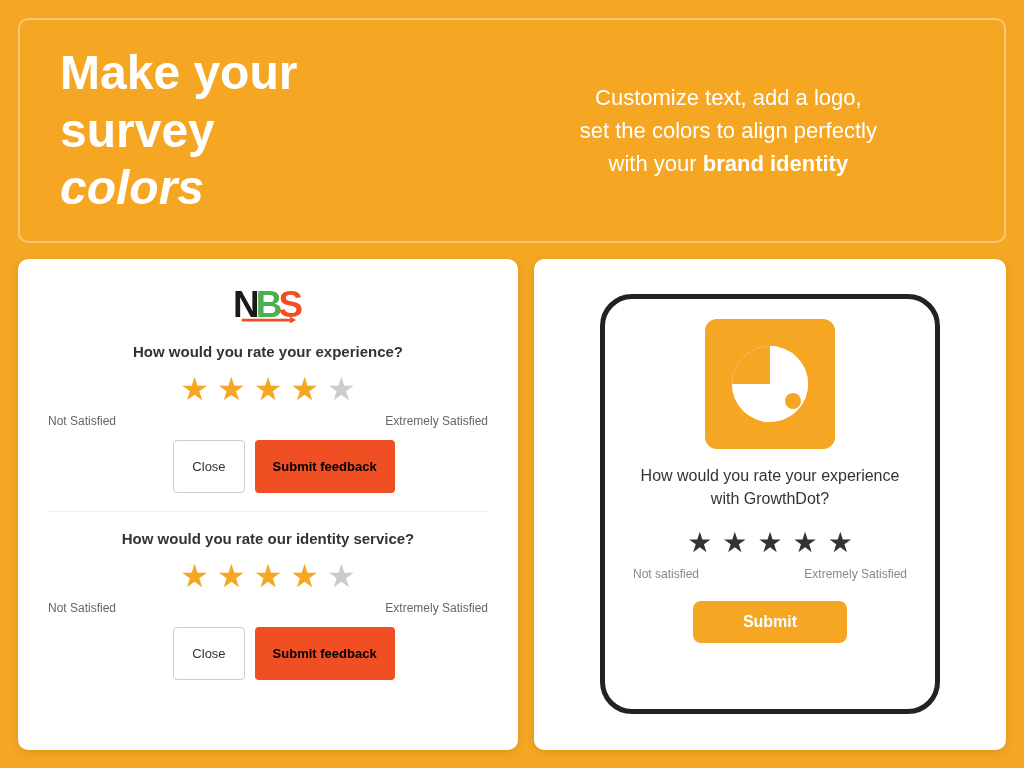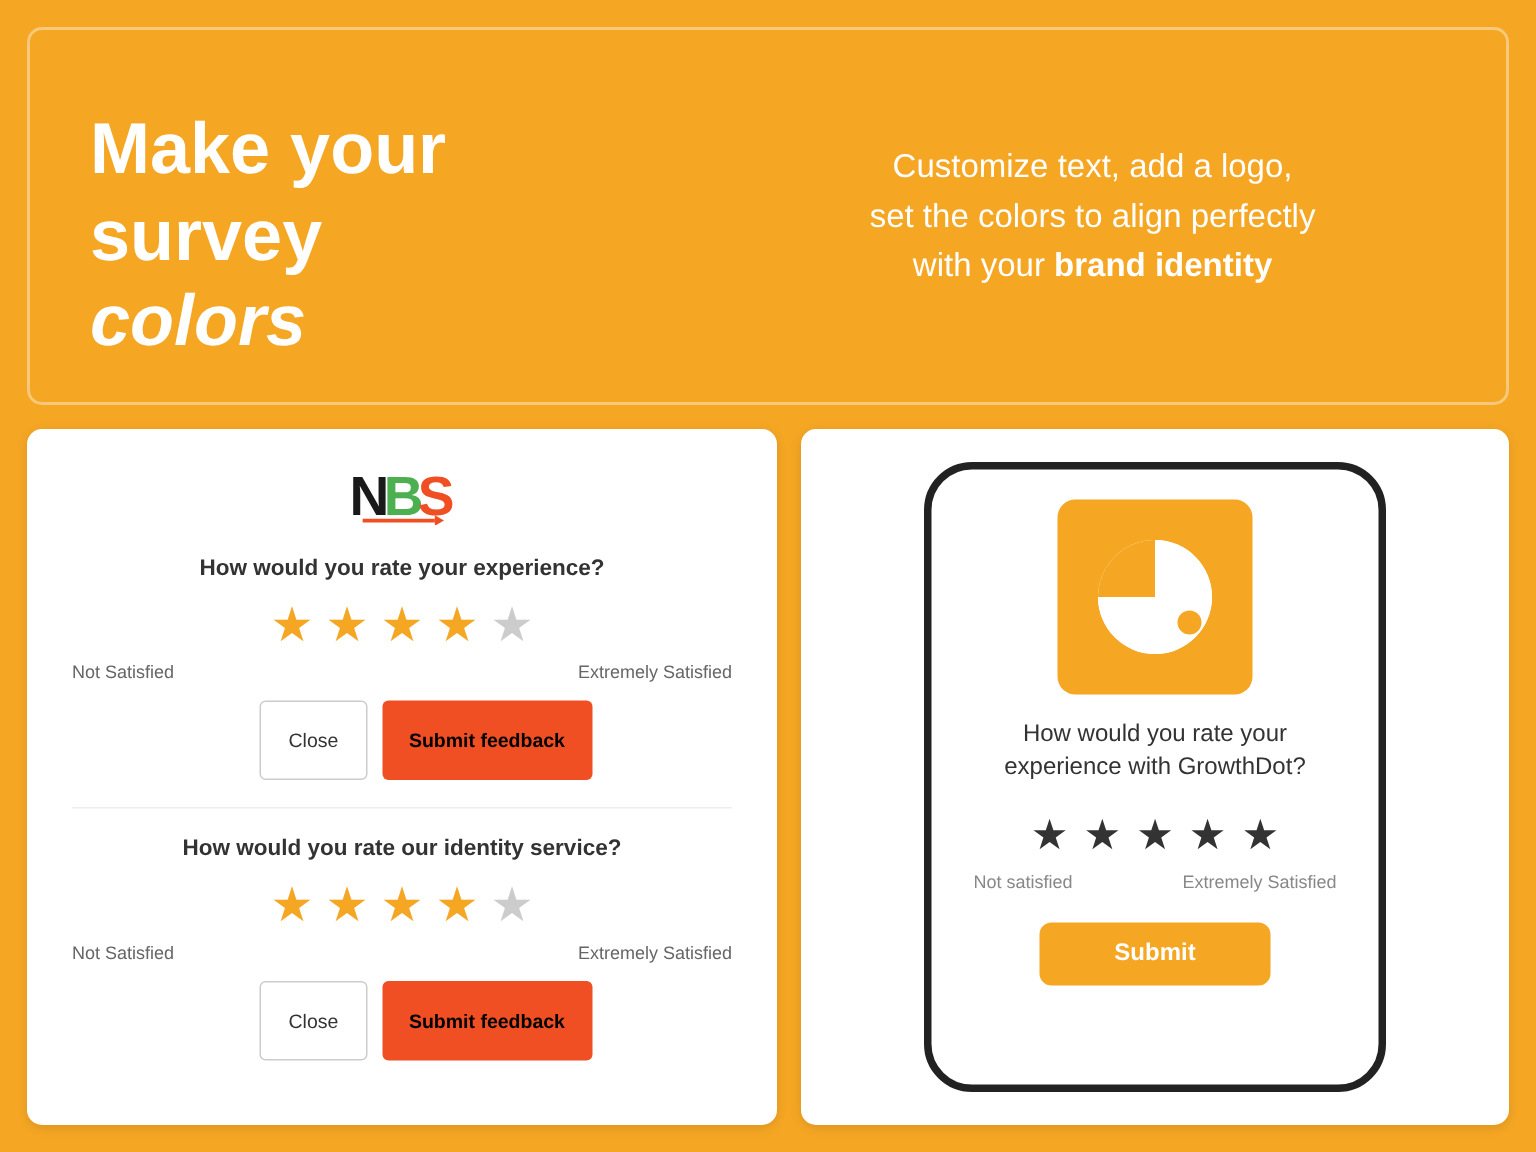--- a/index.html
+++ b/index.html
@@ -30,21 +30,20 @@
 
     .banner-left {
       flex: 1;
     }
 
     .banner-left h1 {
       color: white;
       font-size: 48px;
       font-weight: 700;
       line-height: 1.2;
-      margin-top: 27px;
     }
 
     .banner-left h1 .unique {
       font-style: italic;
     }
 
     .banner-right {
       flex: 1.2;
       text-align: center;
     }
@@ -169,21 +168,21 @@
       align-items: center;
       justify-content: center;
       padding: 16px;
       box-shadow: 0 2px 8px rgba(0,0,0,0.1);
     }
 
     .phone-mockup {
       background: white;
       border: 5px solid #222;
       border-radius: 32px;
-      width: 308px;
+      width: 340px;
       height: 420px;
       display: flex;
       flex-direction: column;
       align-items: center;
       padding: 20px 28px;
       gap: 16px;
       overflow: hidden;
       position: relative;
     }
 

